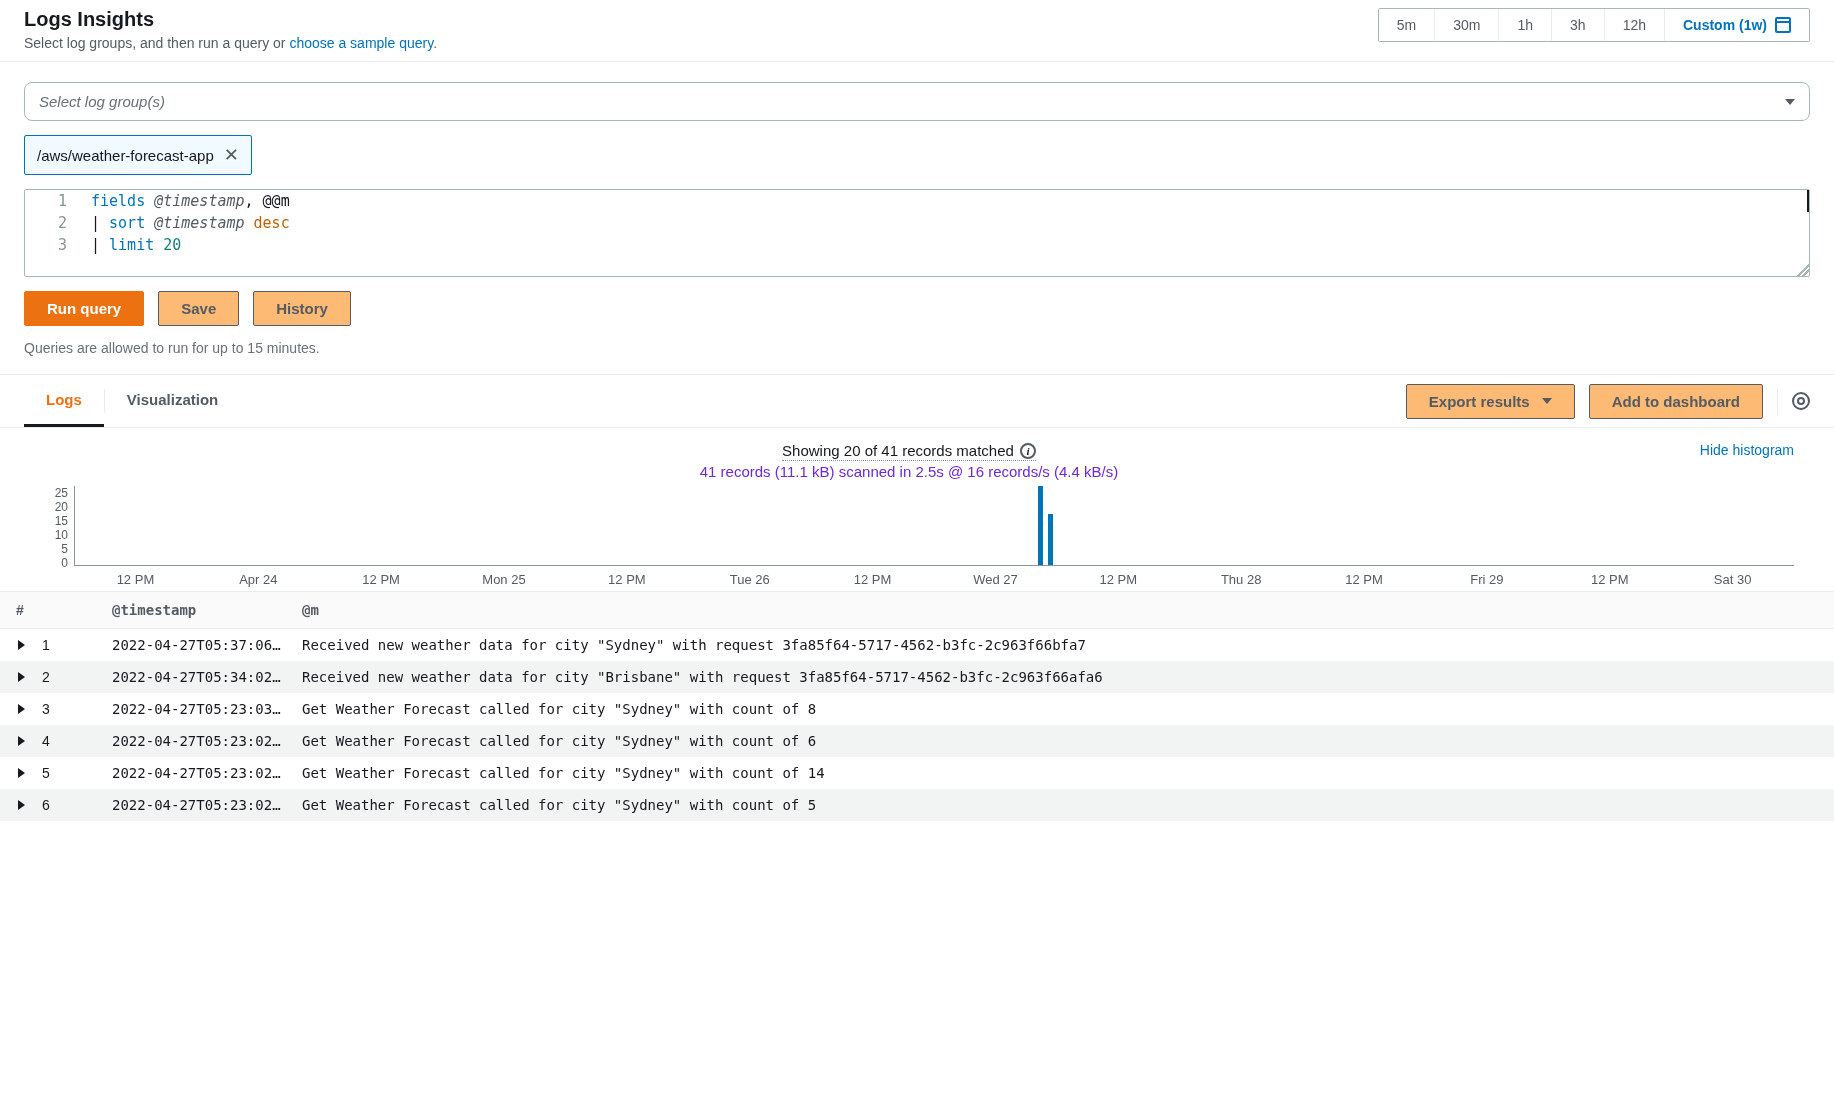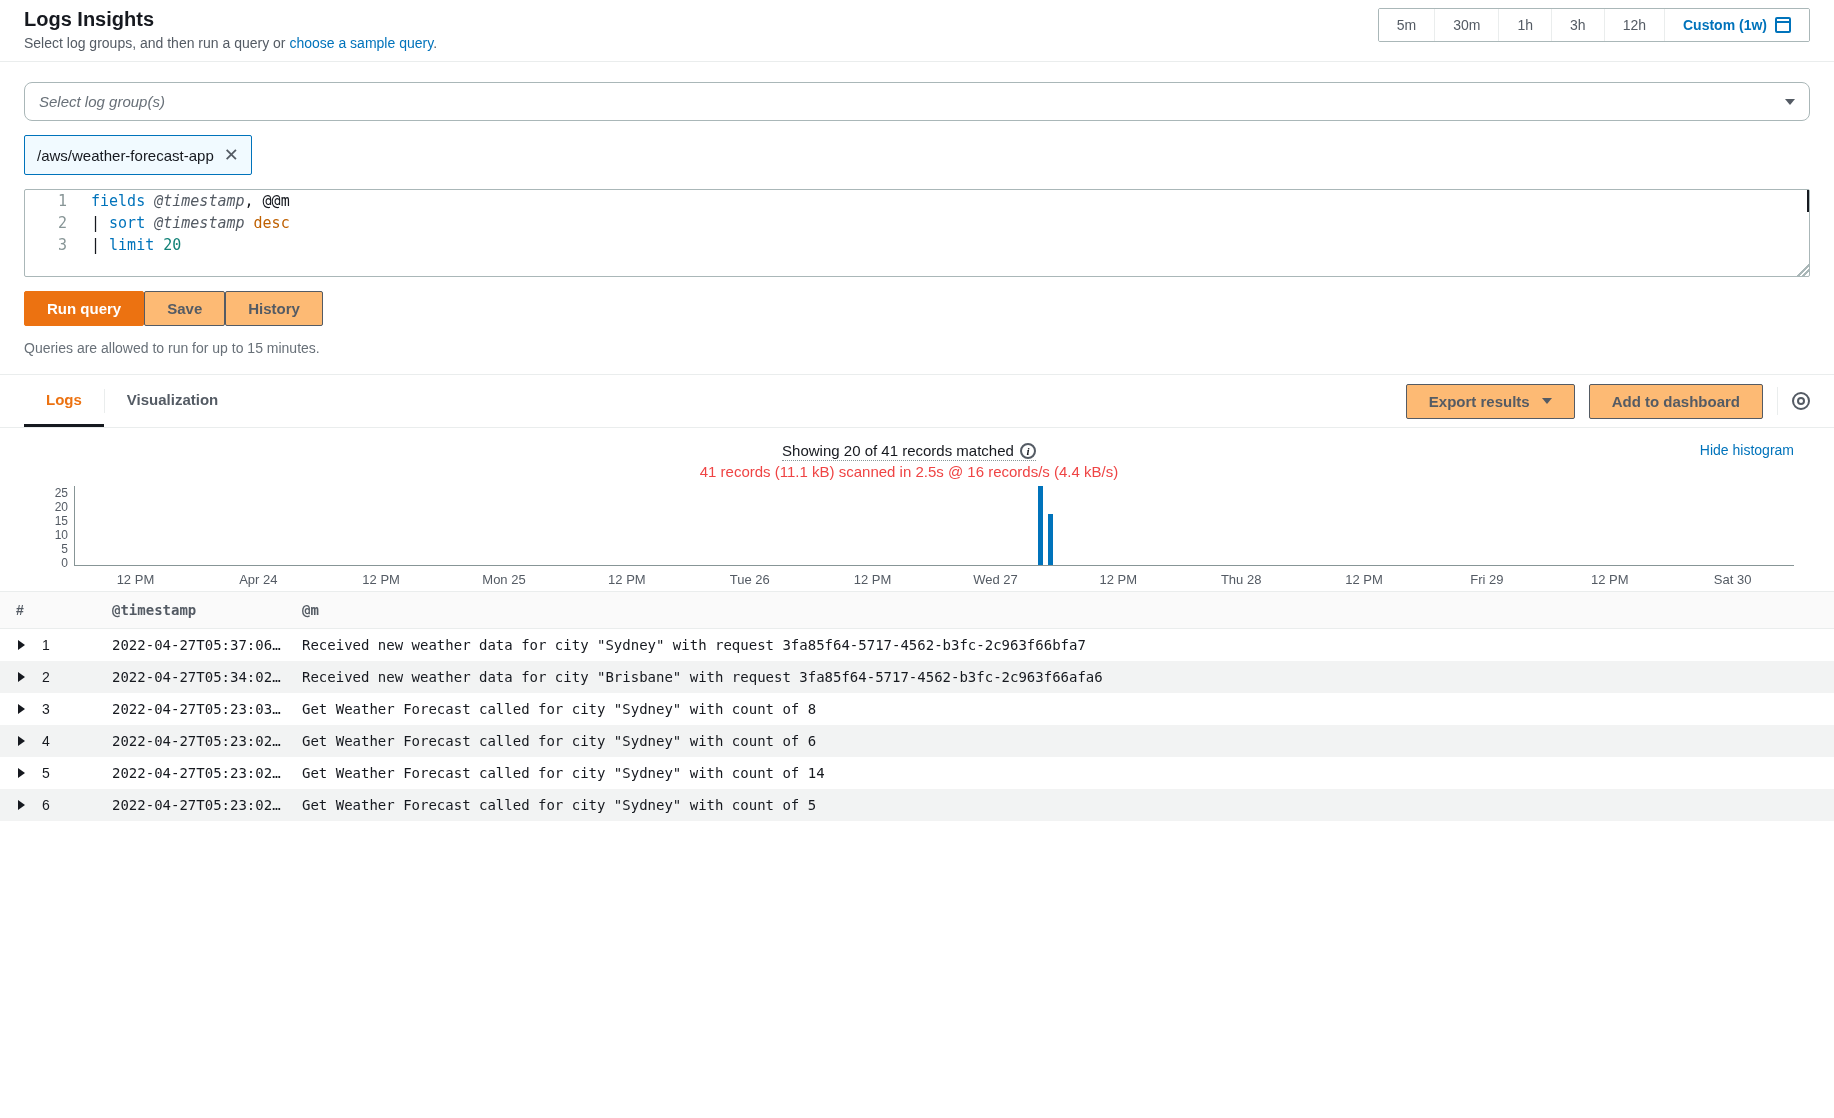--- a/index.html
+++ b/index.html
@@ -30,41 +30,41 @@
 .code-editor::after { content: ""; position: absolute; right: 0; bottom: 0; width: 12px; height: 12px; background: linear-gradient(135deg, transparent 50%, #aab7b8 50%, #aab7b8 60%, transparent 60%, transparent 70%, #aab7b8 70%, #aab7b8 80%, transparent 80%); }
 .code-line { display: flex; }
 .line-num { width: 58px; text-align: right; padding: 2px 16px 2px 8px; color: #879596; user-select: none; }
 .line-content { padding: 2px 8px; flex: 1; }
 .line-content.first { border-right: 2px solid #16191f; }
 .kw-blue { color: #0073bb; }
 .kw-italic { font-style: italic; color: #545b64; }
 .kw-orange { color: #bf6000; }
 .kw-teal { color: #128277; }
 
-.button-row { display: flex; align-items: center; }
+.button-row { display: flex; gap: 14px; align-items: center; }
 .btn { padding: 8px 22px; border-radius: 2px; font-size: 15px; font-weight: 700; cursor: pointer; border: 1px solid #545b64; background: #fdba74; color: #545b64; }
 .btn-primary { background: #ec7211; border-color: #ec7211; color: #fff; }
 .query-note { color: #687078; font-size: 14px; }
 
 .results-header { display: flex; justify-content: space-between; align-items: center; padding: 0 24px; border-bottom: 1px solid #eaeded; }
 .tabs { display: flex; justify-content: center; }
 .tab { padding: 16px 22px; font-size: 15px; font-weight: 700; color: #545b64; cursor: pointer; border-bottom: 3px solid transparent; }
 .tab.active { color: #ec7211; border-bottom-color: #16191f; }
 .tab-divider { width: 1px; background: #eaeded; margin: 14px 0; }
 .results-actions { display: flex; gap: 14px; align-items: center; }
 .btn-dropdown { display: flex; align-items: center; gap: 12px; }
 .gear-icon { width: 18px; height: 18px; border: 2px solid #545b64; border-radius: 50%; position: relative; cursor: pointer; }
 .gear-icon::before { content: ""; position: absolute; inset: 3px; border: 2px solid #545b64; border-radius: 50%; }
 .action-divider { width: 1px; height: 28px; background: #eaeded; }
 
 .histogram-section { padding: 14px 40px 4px 24px; }
 .records-info { text-align: center; position: relative; }
 .records-line1 { font-size: 15px; color: #16191f; display: inline-flex; align-items: center; gap: 6px; border-bottom: 1px dotted #879596; padding-bottom: 1px; }
 .info-icon { width: 16px; height: 16px; border: 2px solid #545b64; border-radius: 50%; display: inline-flex; align-items: center; justify-content: center; font-size: 11px; font-weight: 700; font-style: italic; font-family: Georgia, serif; }
-.records-line2 { font-size: 15px; color: #ef4444; margin-top: 2px; }
+.records-line2 { font-size: 15px; color: #6d28d9; margin-top: 2px; }
 .hide-histogram { position: absolute; right: 0; top: 0; color: #0073bb; cursor: pointer; font-size: 14px; margin-left: 32px; }
 
 .chart { margin-top: 6px; display: flex; height: 80px; }
 .y-axis { display: flex; flex-direction: column; justify-content: space-between; align-items: flex-end; padding-right: 6px; font-size: 12px; color: #545b64; width: 50px; }
 .chart-body { flex: 1; position: relative; border-left: 1px solid #879596; border-bottom: 1px solid #879596; }
 .bar { position: absolute; bottom: 0; width: 5px; background: #0073bb; }
 .x-axis { display: flex; margin-left: 50px; font-size: 13px; color: #545b64; padding-top: 6px; }
 .x-label { flex: 1; text-align: center; }
 
 .results-table { width: 100%; border-collapse: collapse; font-family: Consolas, Monaco, monospace; font-size: 14px; }

